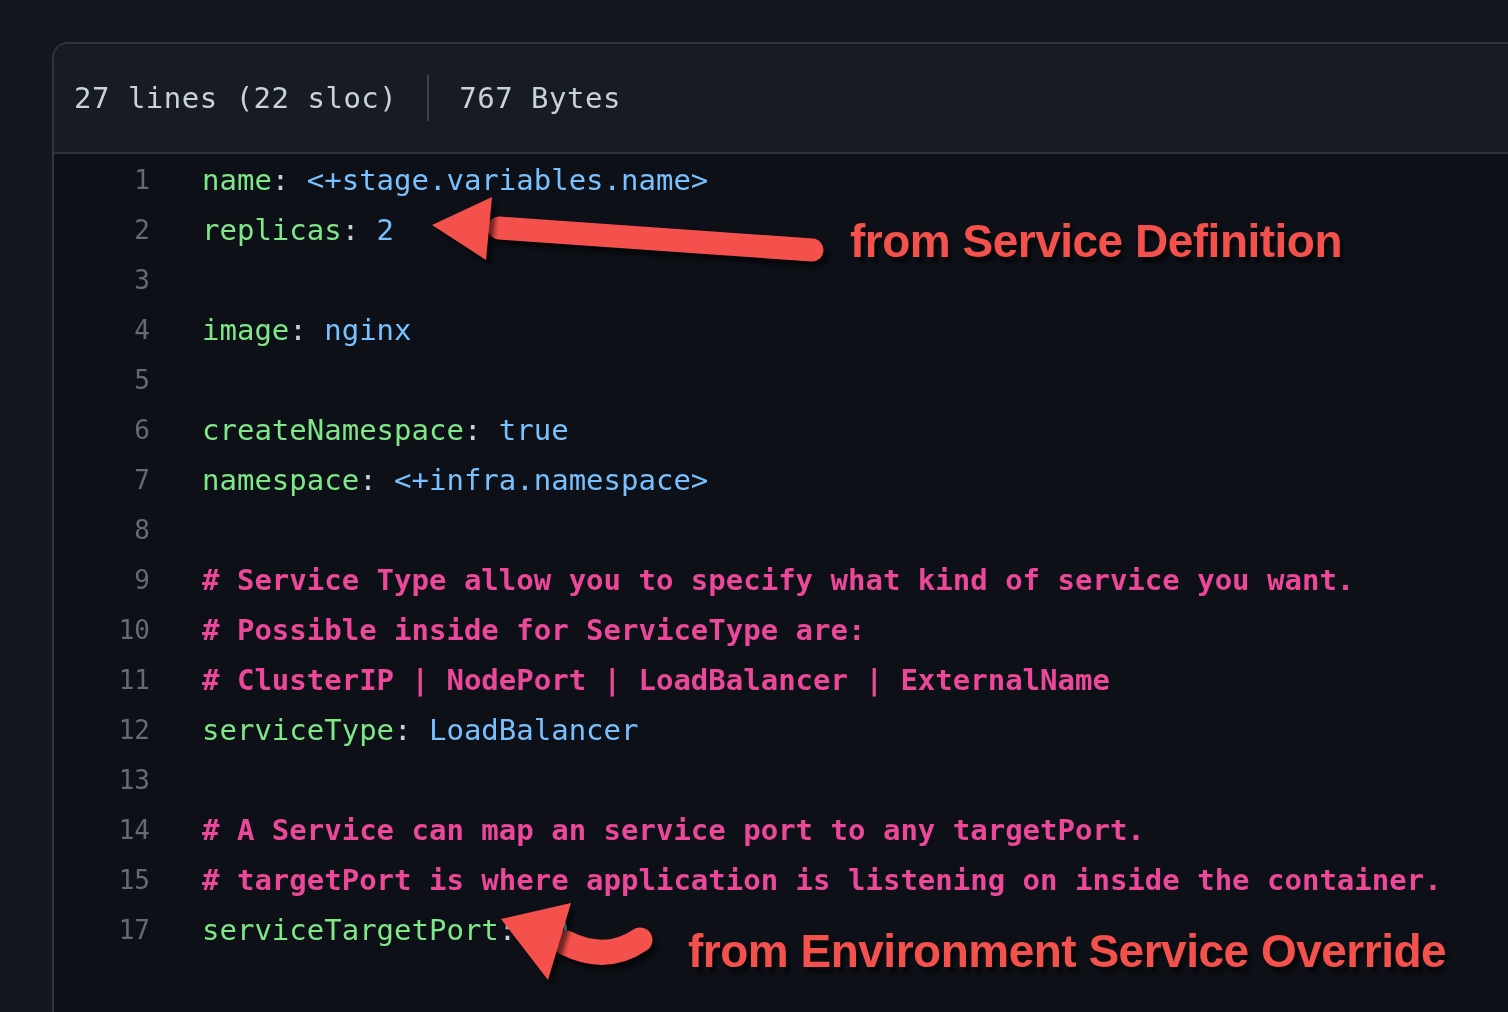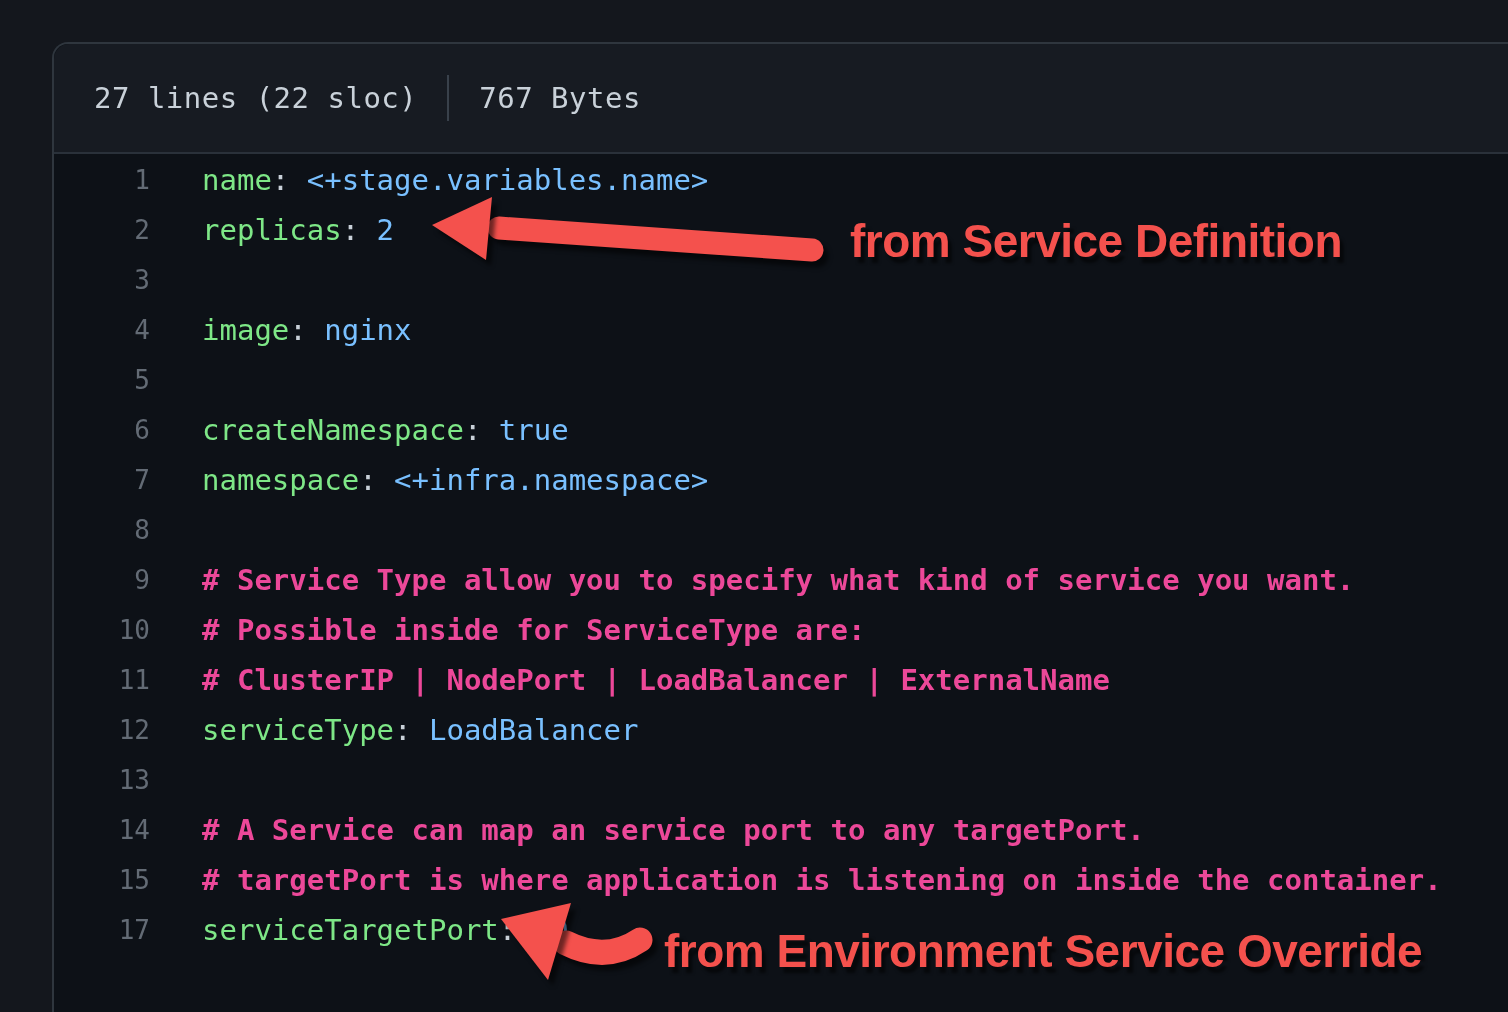--- a/index.html
+++ b/index.html
@@ -17,21 +17,21 @@
     border-top:2px solid #2f363e;
     border-left:2px solid #2f363e;
     border-top-left-radius:16px;
   }
   .file-header {
     height:110px;
     background:#171b22;
     border-top-left-radius:15px;
     border-bottom:2px solid #2a313a;
     display:flex; align-items:center;
-    padding-left:40px;
+    padding-left:20px;
     color:#c9d1d9;
     font-size:29px;
     letter-spacing:0.5px;
   }
   .vdivider {
     width:2px; height:46px; background:#39414b;
     margin:0 30px; flex:none;
   }
 
   
@@ -68,21 +68,21 @@
     color:#f4514d;
     font-family:"Liberation Sans","DejaVu Sans",sans-serif;
     font-weight:bold;
     font-size:46px;
     line-height:1;
     letter-spacing:-0.5px;
     text-shadow:4px 6px 3px rgba(0,0,0,0.55);
     white-space:nowrap;
   }
   .ann-1 { left:850px; top:218px; }
-  .ann-2 { left:664px; top:928px; }
+  .ann-2 { left:688px; top:928px; }
 </style>
 </head>
 <body>
 
 <div class="panel">
   <div class="file-header">
     <span>27 lines (22 sloc)</span>
     <span class="vdivider"></span>
     <span>767 Bytes</span>
   </div>

